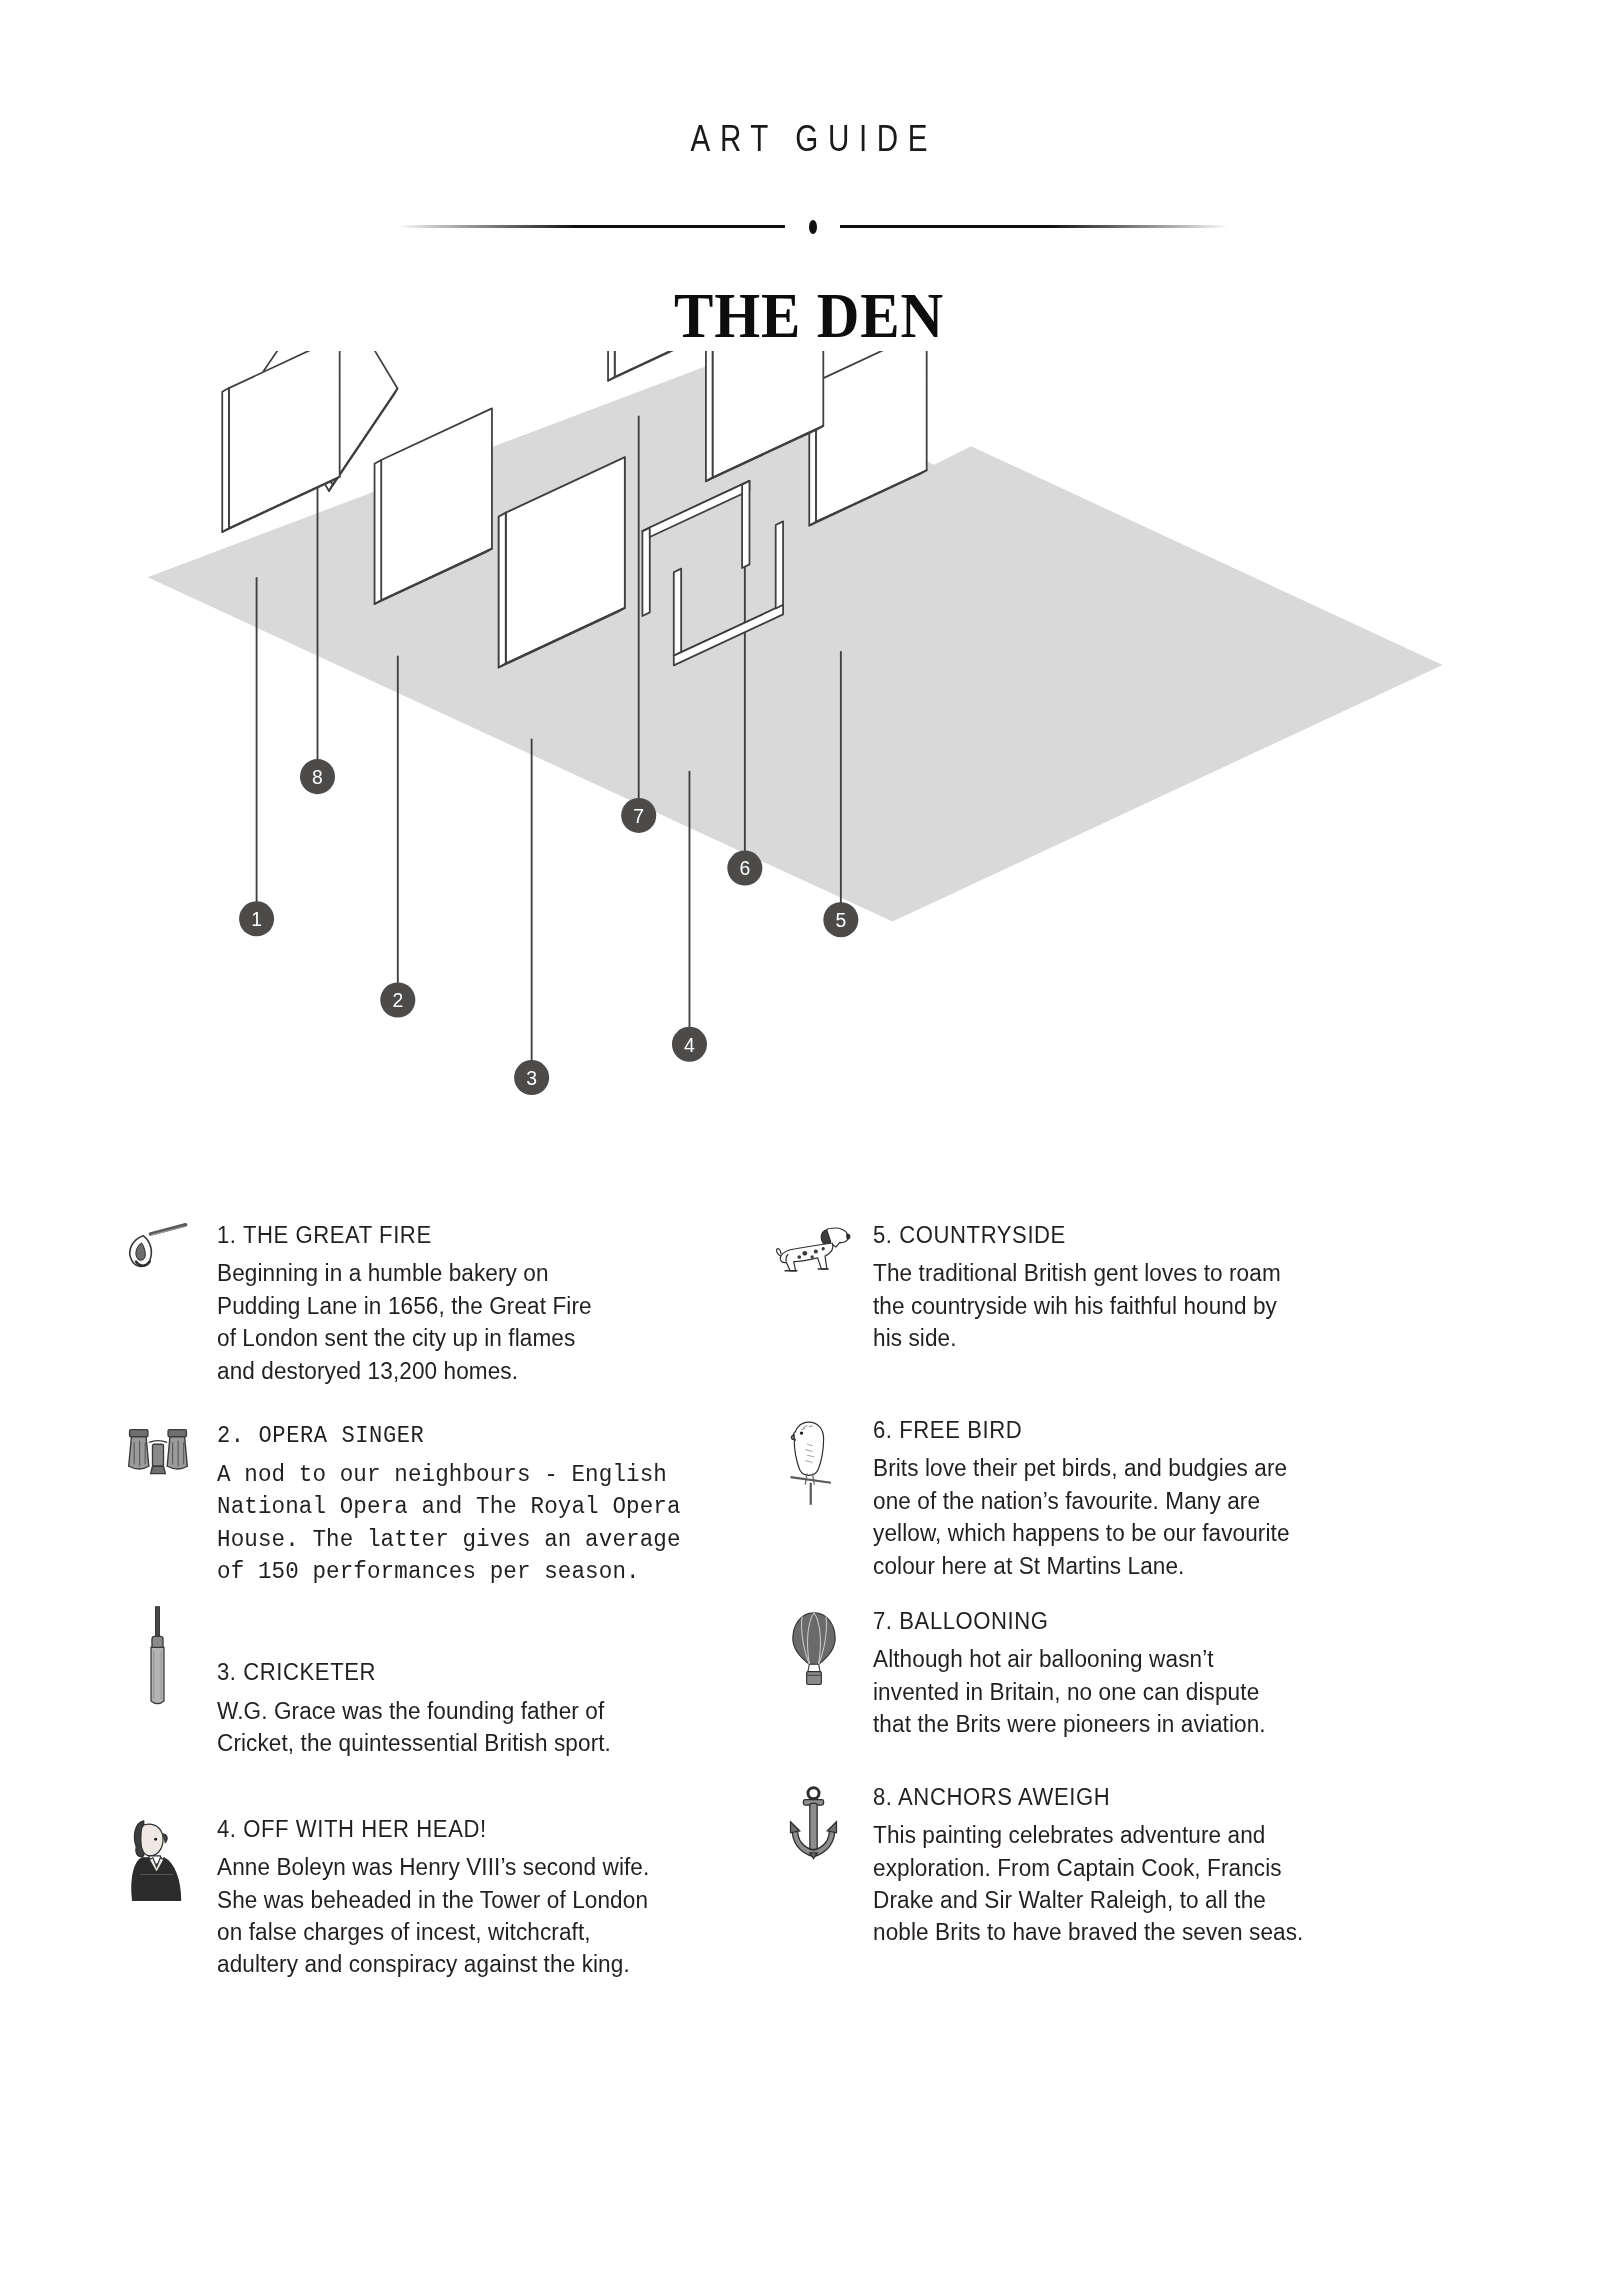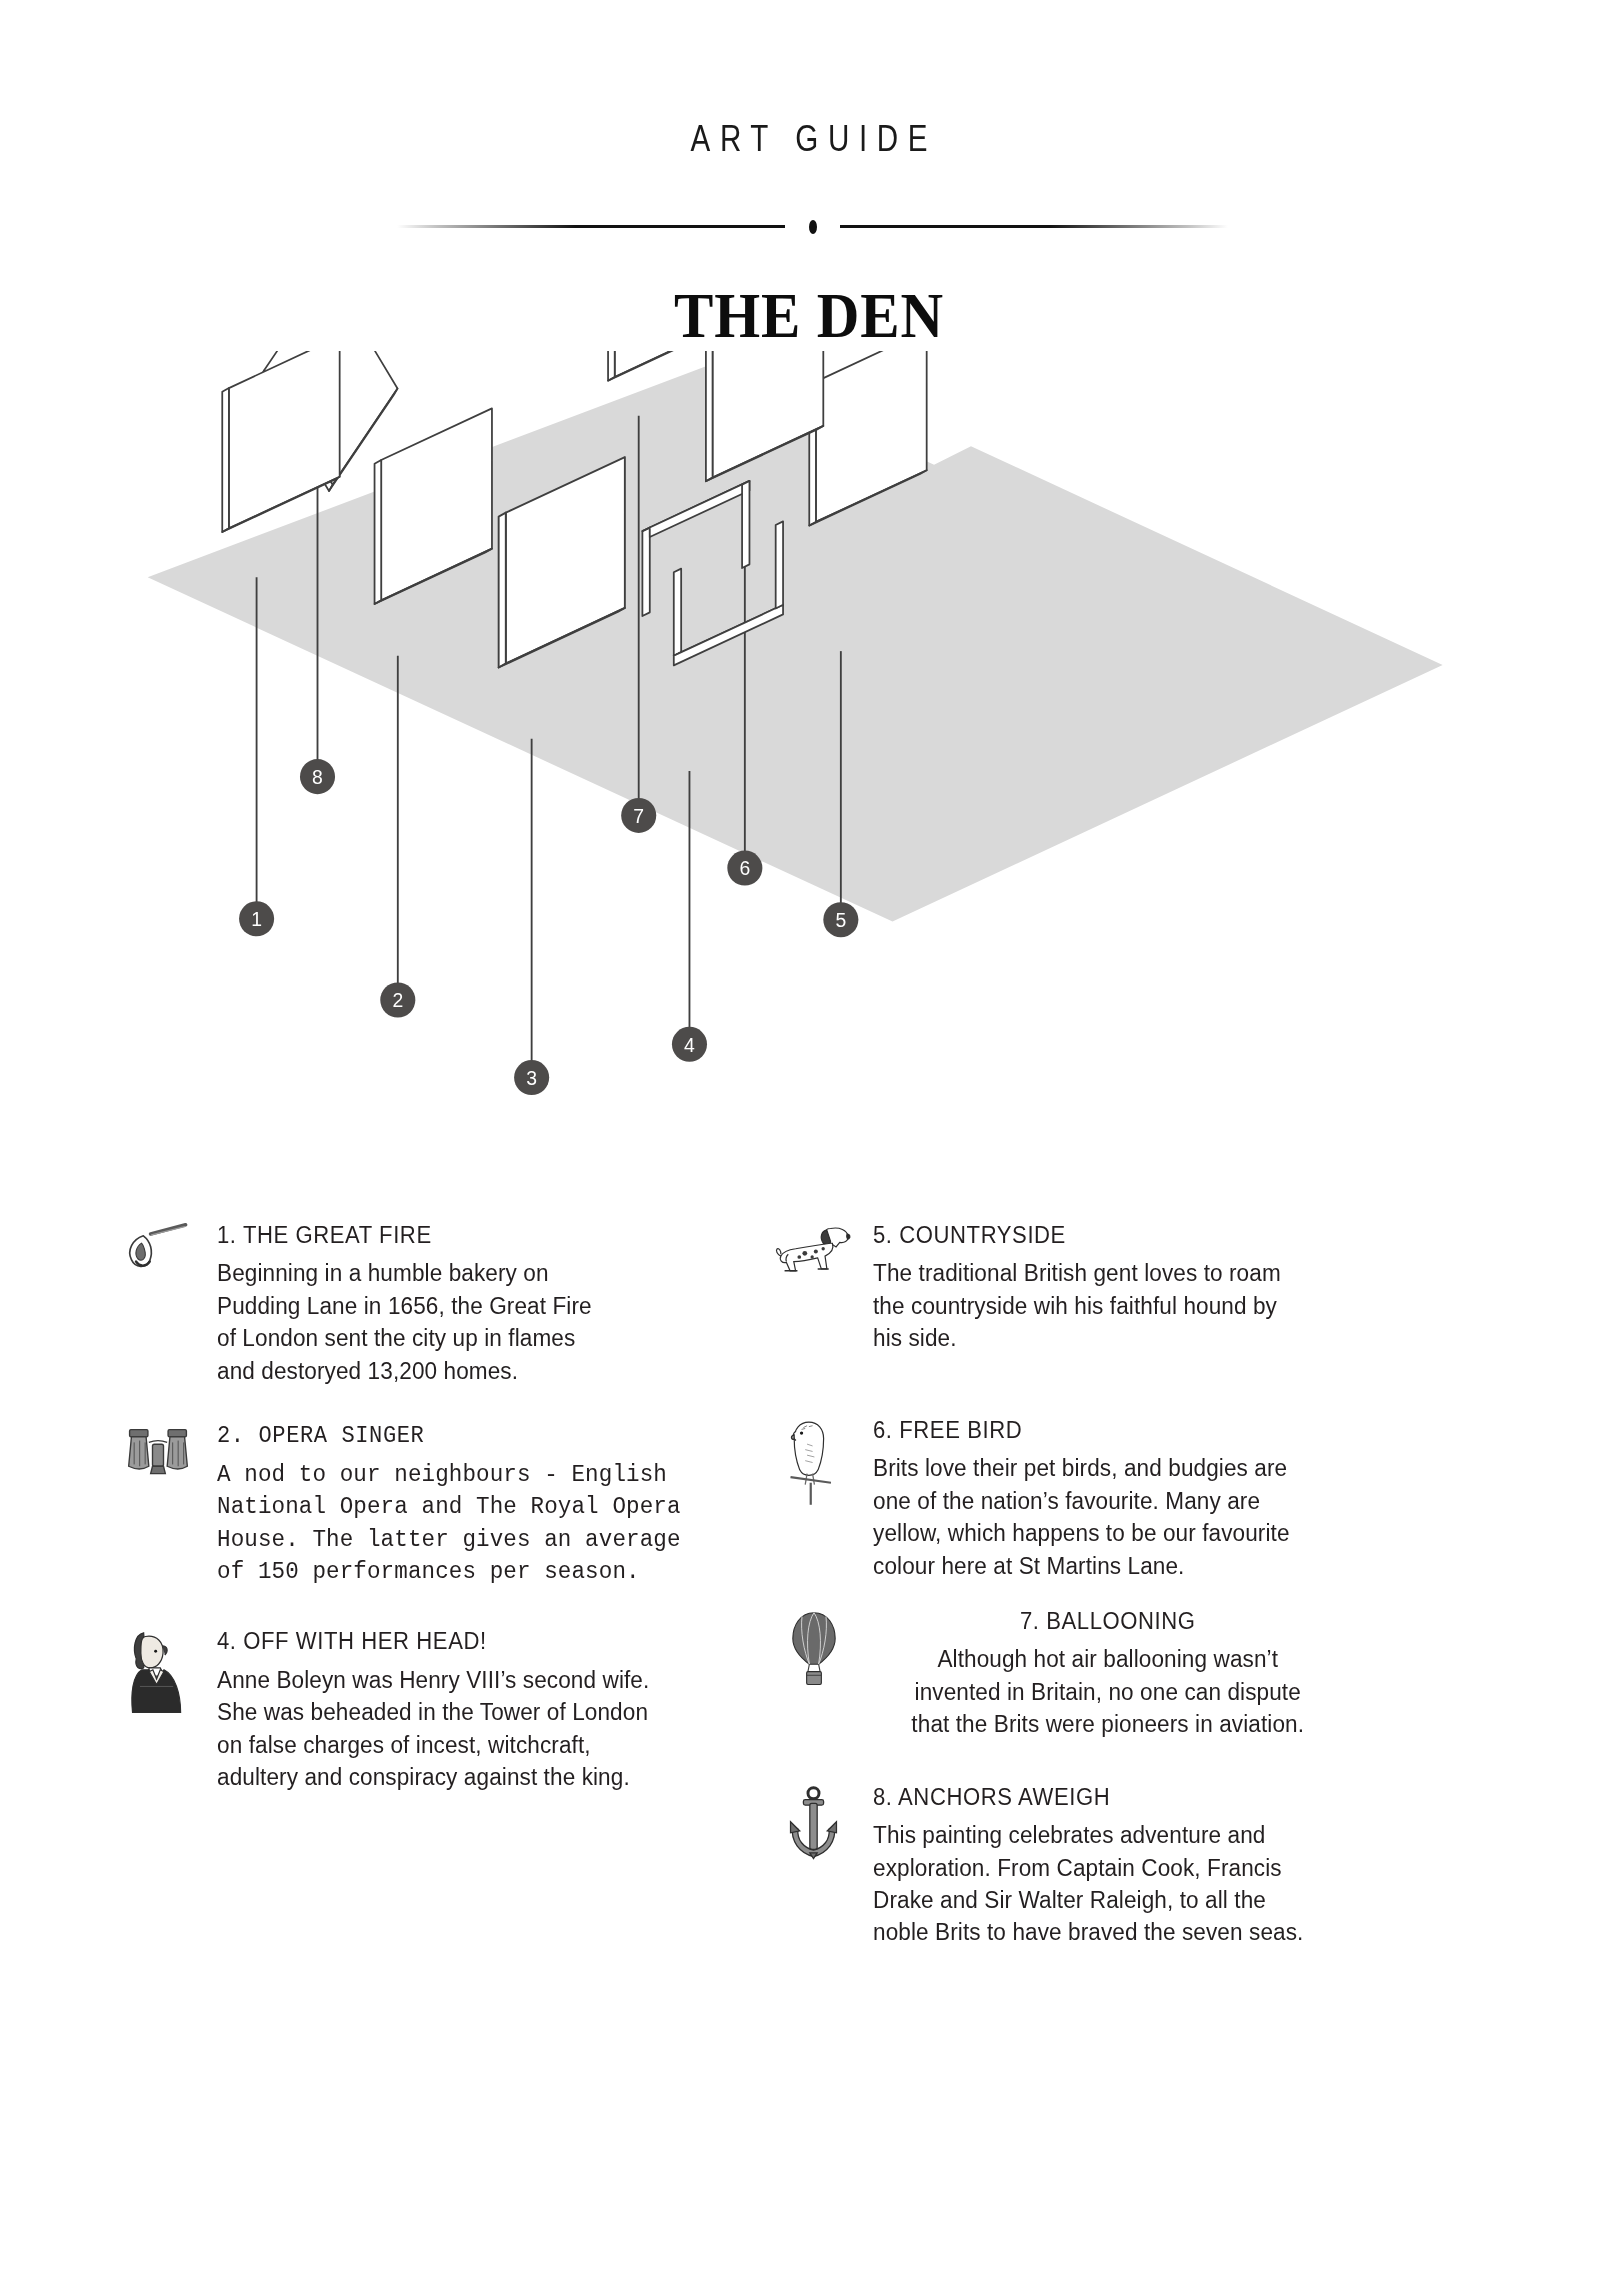--- a/index.html
+++ b/index.html
@@ -312,20 +312,35 @@
           </g>
         </svg>
       </div>
       <div class="entry-title">2. OPERA SINGER</div>
       <div class="entry-body">A nod to our neighbours - English
 National Opera and The Royal Opera
 House. The latter gives an average
 of 150 performances per season.</div>
     </div>
 
+    <div class="entry" style="margin-bottom:57px; padding-top:31px;">
+      <div class="entry-icon" style="top:-24px;">
+        <svg width="37" height="107" viewBox="0 0 40 116">
+          <g stroke="#3a3a3a" stroke-width="1.4">
+            <rect x="18" y="2" width="4" height="34" fill="#4a4a4a"></rect>
+            <rect x="14" y="34" width="12" height="14" rx="3" fill="#8a8a8a"></rect>
+            <path d="M13 46 L27 46 L27 104 Q20 110 13 104 Z" fill="#b4b4b4"></path>
+            <path d="M16 50 L16 102 M24 50 L24 102" stroke="#8e8e8e" stroke-width="1" fill="none"></path>
+          </g>
+        </svg>
+      </div>
+      <div class="entry-title">3. CRICKETER</div>
+      <div class="entry-body">W.G. Grace was the founding father of
+Cricket, the quintessential British sport.</div>
+    </div>
 
     <div class="entry">
       <div class="entry-icon">
         <svg width="61" height="89" viewBox="0 0 66 96">
           <g stroke="#2e2e2e" stroke-width="1.3">
             <path d="M18 4 C8 6 6 22 10 32 C8 42 14 44 18 42 L20 30 Z" fill="#3e3e3e"></path>
             <path d="M20 8 C32 6 40 14 39 26 C38 36 32 42 25 42 C18 42 15 34 15 26 C15 16 15 9 20 8 Z" fill="#eeeae3"></path>
             <path d="M38 18 C44 18 45 24 41 28" fill="#3e3e3e"></path>
             <circle cx="31" cy="24" r="1.6" fill="#1a1a1a" stroke="none"></circle>
             <path d="M24 42 L36 42 L40 50 L22 52 Z" fill="#ffffff"></path>
@@ -387,21 +402,21 @@
           </g>
         </svg>
       </div>
       <div class="entry-title">6. FREE BIRD</div>
       <div class="entry-body">Brits love their pet birds, and budgies are
 one of the nation’s favourite. Many are
 yellow, which happens to be our favourite
 colour here at St Martins Lane.</div>
     </div>
 
-    <div class="entry" style="margin-bottom:44px;text-align:center;">
+    <div class="entry" style="margin-bottom:44px;">
       <div class="entry-icon">
         <svg width="54" height="81" viewBox="0 0 58 88">
           <g stroke="#2e2e2e" stroke-width="1.2">
             <path d="M29 4 C14 4 6 18 6 32 C6 44 16 54 24 60 L34 60 C42 54 52 44 52 32 C52 18 44 4 29 4 Z" fill="#6a6a6a"></path>
             <path d="M29 4 C22 14 20 36 24 60 M29 4 C36 14 38 36 34 60 M16 8 C14 24 18 46 24 60 M42 8 C44 24 40 46 34 60" fill="none" stroke="#d8d8d8" stroke-width="1"></path>
             <path d="M24 60 L22 70 M34 60 L36 70" fill="none" stroke="#3a3a3a" stroke-width="1.2"></path>
             <rect x="21" y="68" width="16" height="14" rx="1.5" fill="#8a8a8a"></rect>
             <path d="M21 72 L37 72" fill="none" stroke="#3a3a3a" stroke-width="1"></path>
           </g>
         </svg>

